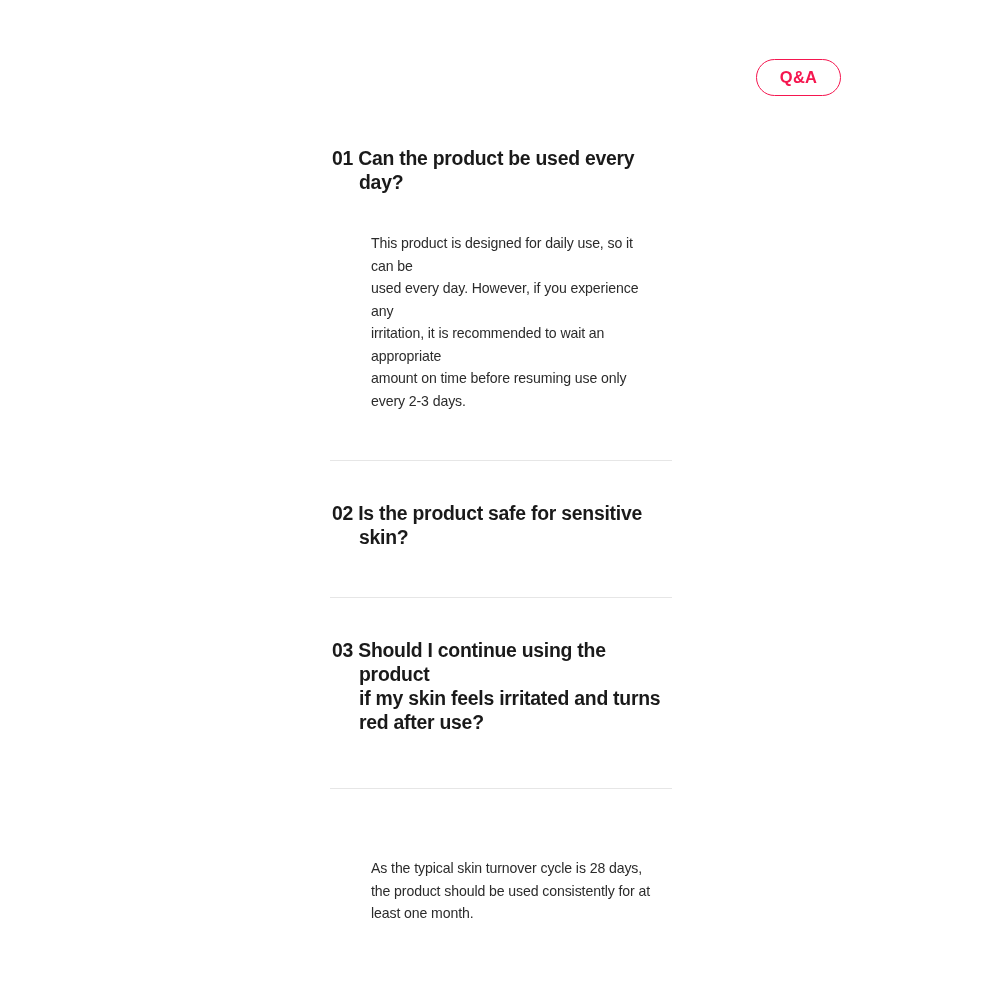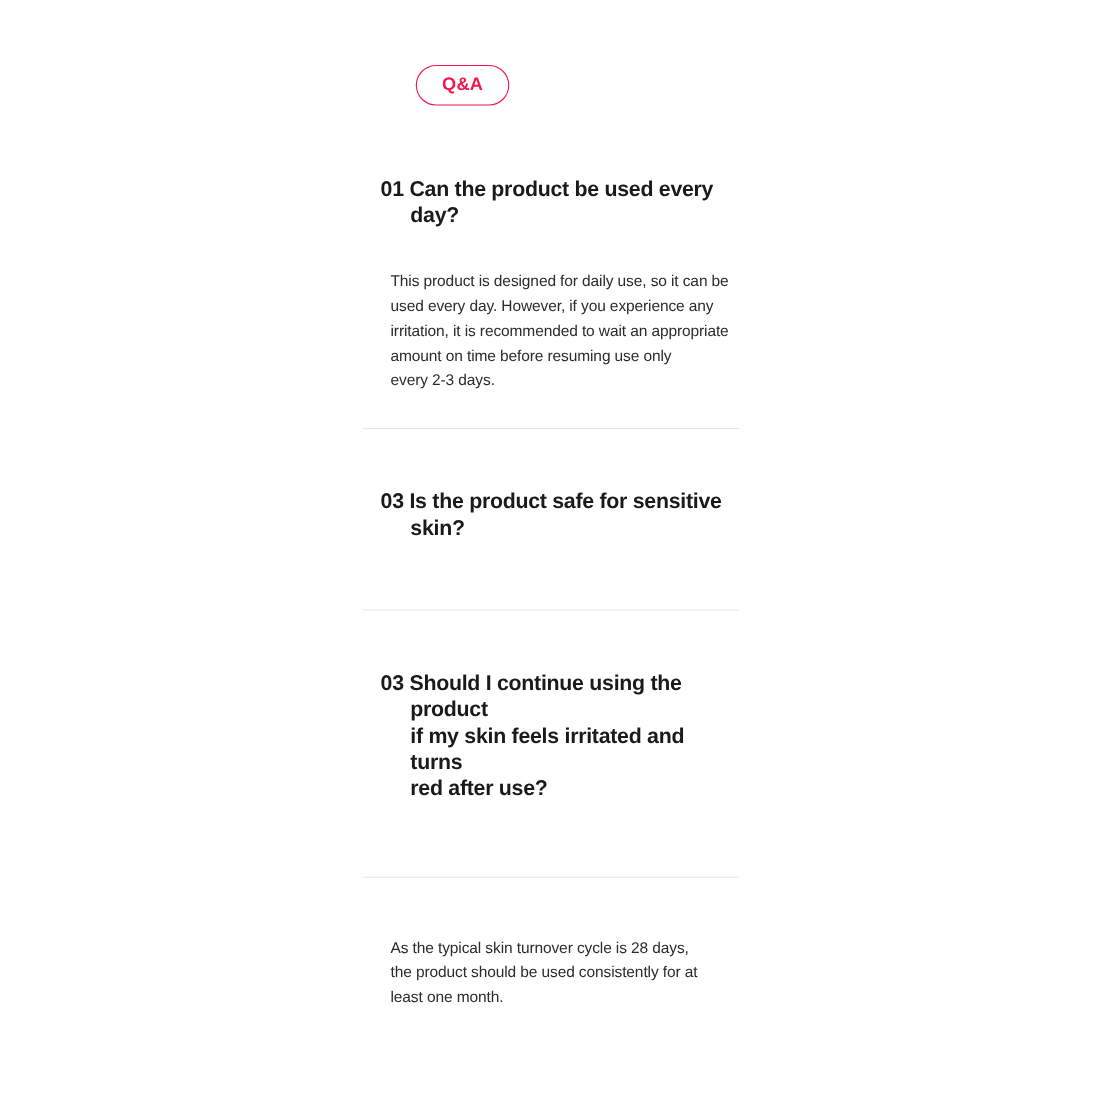--- a/index.html
+++ b/index.html
@@ -23,21 +23,21 @@
     background: #ffffff;
   }
 
   
   .badge-row {
     position: absolute;
     left: 0;
     top: 59px;
     width: 841px;
     display: flex;
-    justify-content: center;
+    justify-content: flex-end;
   }
   .badge {
     box-sizing: border-box;
     min-width: 85px;
     height: 37px;
     padding: 0 21px;
     border: 1.6px solid #F5164F;
     border-radius: 999px;
     color: #F5164F;
     font-size: 16.5px;
@@ -56,33 +56,33 @@
     left: 330px;
     top: 144px;
     width: 342px;
   }
 
   .faq-item {
     position: relative;
   }
 
   .faq-q {
-    margin: 16px;
+    margin: 2px;
     color: #1a1a1a;
     font-size: 19.4px;
     font-weight: 700;
     line-height: 24px;
     letter-spacing: -0.25px;
     padding-left: 27px;
     text-indent: -27px;
     white-space: pre-line;
   }
 
   .faq-a {
-    margin: 0;
+    margin: 16px;
     padding-left: 25px;
     color: #2b2b2b;
     font-size: 14.1px;
     font-weight: 400;
     line-height: 22.5px;
     letter-spacing: -0.1px;
     white-space: pre-line;
   }
 
   .divider {
@@ -115,21 +115,21 @@
 irritation, it is recommended to wait an appropriate
 amount on time before resuming use only
 every 2-3 days.</p>
     </div>
 
     <div style="height:32px"></div>
     <hr class="divider">
     <div style="height:38px"></div>
 
     <div class="faq-item">
-      <p class="faq-q">03 Is the product safe for sensitive skin?</p>
+      <p class="faq-q">02 Is the product safe for sensitive skin?</p>
       <div style="height:14px"></div>
     </div>
 
     <div style="height:32px"></div>
     <hr class="divider">
     <div style="height:38px"></div>
 
     <div class="faq-item">
       <p class="faq-q">03 Should I continue using the product
 if my skin feels irritated and turns

